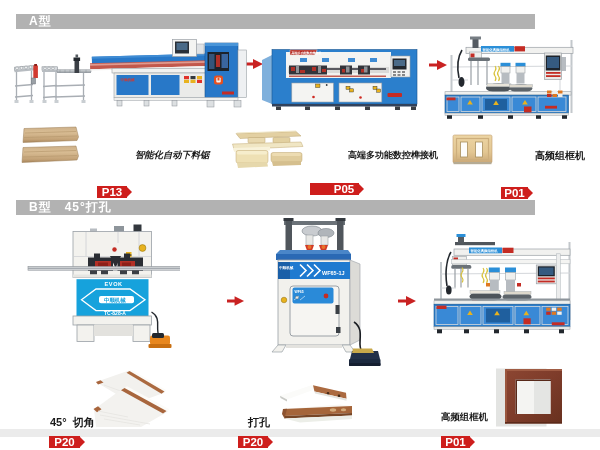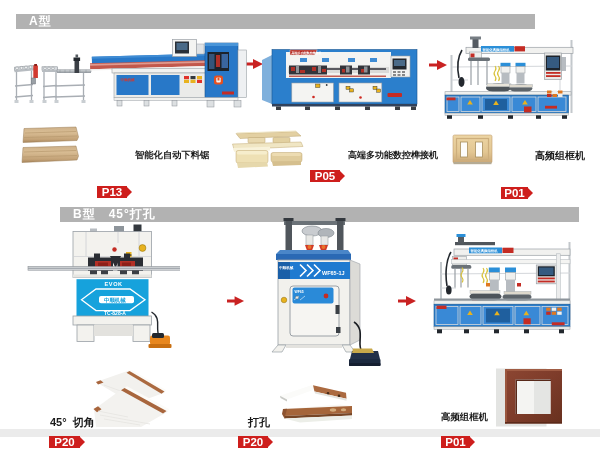--- a/index.html
+++ b/index.html
@@ -13,21 +13,21 @@
   font-size:11.5px;line-height:12px;text-align:center;font-family:"Liberation Sans",sans-serif;margin-top:36px;}
 .plabel:after{content:"";position:absolute;right:-5px;top:1px;width:0;height:0;
   border-left:5px solid #ce1e1c;border-top:5px solid transparent;border-bottom:5px solid transparent;}
 .ptext{position:absolute;color:#1a1a1a;font-weight:bold;font-size:11px;white-space:nowrap;}
 .arrow{position:absolute;}
 </style>
 </head>
 <body>
 
 <div class="hdr" style="top:14px;"><span>A型</span></div>
-<div class="hdr" style="top:207px;margin-left:44px;"><span>B型&nbsp;&nbsp;&nbsp;45°打孔</span></div>
+<div class="hdr" style="top:200px;"><span>B型&nbsp;&nbsp;&nbsp;45°打孔</span></div>
 
 <div class="abs" style="left:0;top:429px;width:600px;height:8px;background:#ebebeb;"></div>
 
 <svg class="arrow" style="left:245px;top:58px;" width="19" height="12" viewBox="0 0 19 12">
  <path d="M0 4.5 L8 4.5 L8 1 L18 6 L8 11 L8 7.5 L0 7.5 Z" fill="#c92222"></path>
 </svg>
 <svg class="arrow" style="left:429px;top:59px;" width="19" height="12" viewBox="0 0 19 12">
  <path d="M0 4.5 L8 4.5 L8 1 L18 6 L8 11 L8 7.5 L0 7.5 Z" fill="#c92222"></path>
 </svg>
 <svg class="arrow" style="left:227px;top:295px;" width="18" height="12" viewBox="0 0 19 12">
@@ -537,38 +537,38 @@
    <stop offset="0.8" stop-color="#c3a277"></stop>
         <stop offset="1" stop-color="#a8865c"></stop>
   </linearGradient>
  </defs>
  <polygon points="24,128.5 76,127 78.5,137 77,140.5 23,142.5" fill="url(#wood1)" stroke="#9a7c55" stroke-width="0.5"></polygon>
  <path d="M25 133 L76 131.5 M24 137.5 L77 136" stroke="#b7996e" stroke-width="0.7"></path>
  <polygon points="23,147.5 76,146 78.5,156 77,160 22,162.5" fill="url(#wood1)" stroke="#9a7c55" stroke-width="0.5"></polygon>
  <path d="M24 152 L76 150.5 M23 157 L77 155.5" stroke="#b7996e" stroke-width="0.7"></path>
 </svg>
 <div class="plabel" style="left:97px;top:150px;width:30px;">P13</div>
-<div class="ptext" style="left:135px;top:149px;font-size:9.3px;">智能化自动下料锯</div>
+<div class="ptext" style="left:135px;top:149px;font-size:9.3px;font-style:italic;">智能化自动下料锯</div>
 
 <svg class="abs" style="left:230px;top:128px;" width="76" height="46" viewBox="230 128 76 46">
 
  <polygon points="236,133.5 296,131.5 301,136 240,138.5" fill="#e3d0a2" stroke="#bda571" stroke-width="0.5"></polygon>
  <polygon points="236,133.5 296,131.5 296,130.5 237,132.5" fill="#f2e8c8"></polygon>
  <rect x="248" y="137.5" width="17" height="5.5" rx="1" fill="#e8d8ae" stroke="#bda571" stroke-width="0.5"></rect>
  <rect x="273" y="137.5" width="17" height="5.5" rx="1" fill="#e2d0a0" stroke="#bda571" stroke-width="0.5"></rect>
  <polygon points="232.5,144 301,142 303,146.5 234,149.5" fill="#f0e6c4" stroke="#c3ab77" stroke-width="0.5"></polygon>
  <polygon points="233,148 270,146.8 270,150.5 234,151.8" fill="#f8f2da"></polygon>
  <rect x="236" y="150.5" width="32" height="12.5" rx="2" fill="#eee0b4" stroke="#c3ab77" stroke-width="0.5"></rect>
  <rect x="237" y="151" width="30" height="3.5" rx="1.5" fill="#f6edcc"></rect>
  <rect x="271" y="152.5" width="31" height="9.5" rx="2" fill="#e0cc9c" stroke="#c3ab77" stroke-width="0.5"></rect>
  <rect x="272" y="153" width="29" height="3" rx="1.5" fill="#eddcb2"></rect>
  <polygon points="237,163 267,162 268,166.5 238,168" fill="#e6d8ac"></polygon>
  <polygon points="272,162 301,161 301,165 273,166" fill="#d5bf8e"></polygon>
 </svg>
-<div class="plabel" style="left:310px;top:134px;width:30px;">P05</div>
+<div class="plabel" style="left:310px;top:147px;width:30px;padding-left:19px;">P05</div>
 <div class="ptext" style="left:348px;top:149px;font-size:9px;">高端多功能数控榫接机</div>
 
 <svg class="abs" style="left:452px;top:130px;" width="50" height="42" viewBox="452 130 50 42">
  <defs>
   <linearGradient id="wood2" x1="0" y1="0" x2="0" y2="1">
    <stop offset="0" stop-color="#ecd5a4"></stop>
         <stop offset="0.6" stop-color="#e3c793"></stop>
    <stop offset="1" stop-color="#caa877"></stop>
   </linearGradient>
  </defs>

